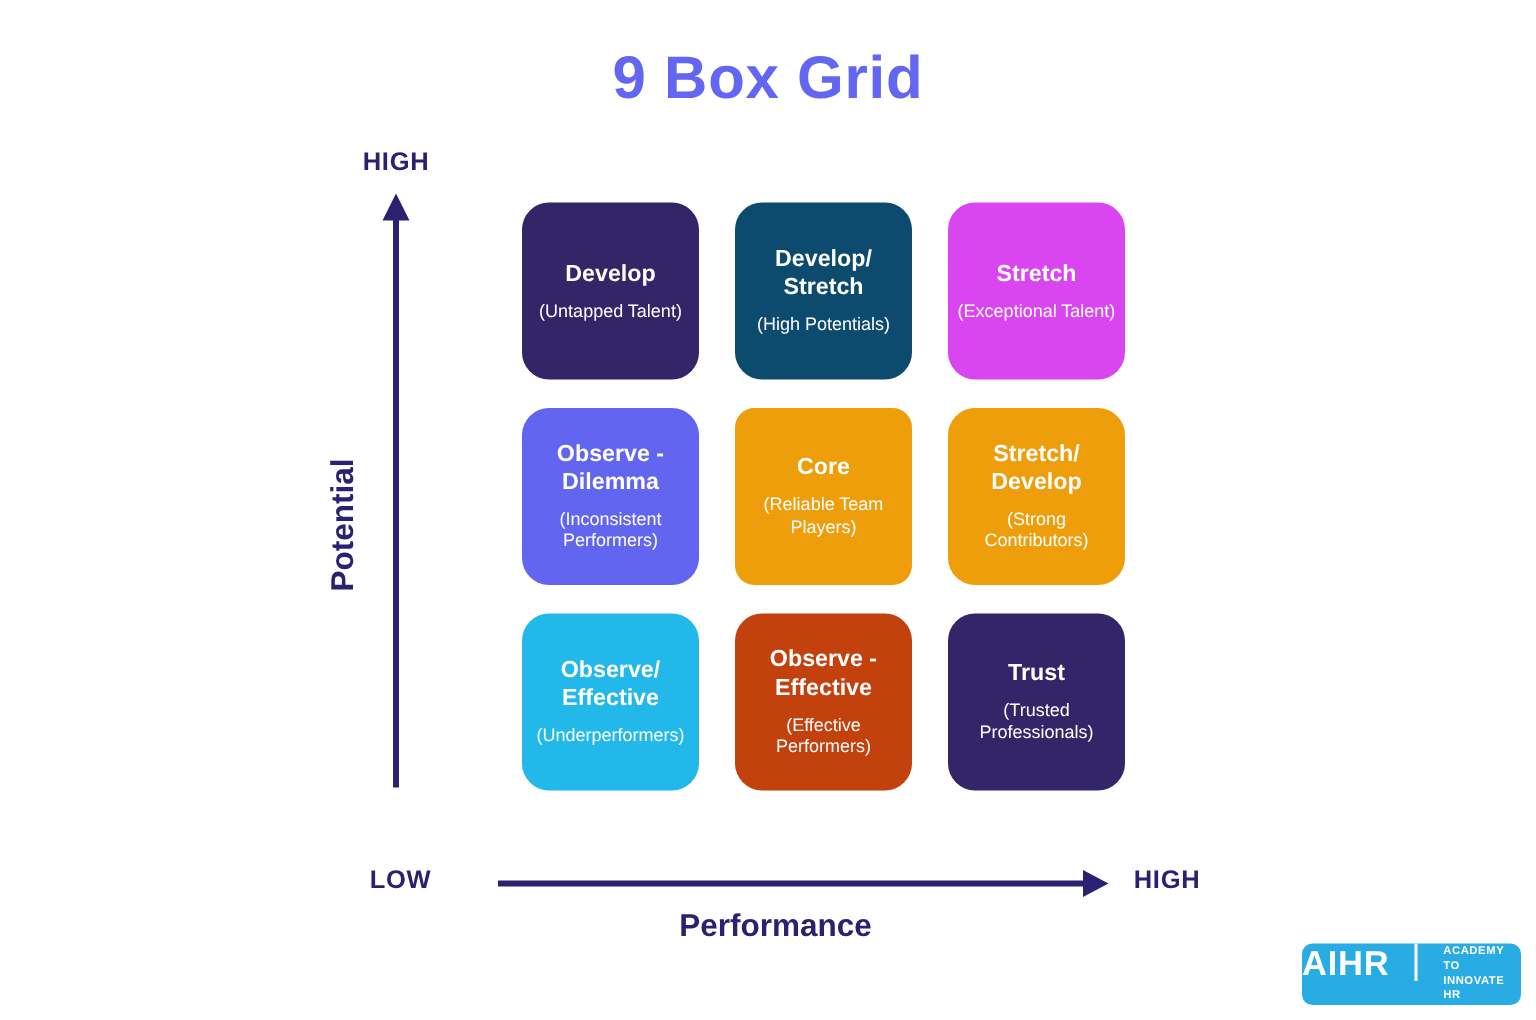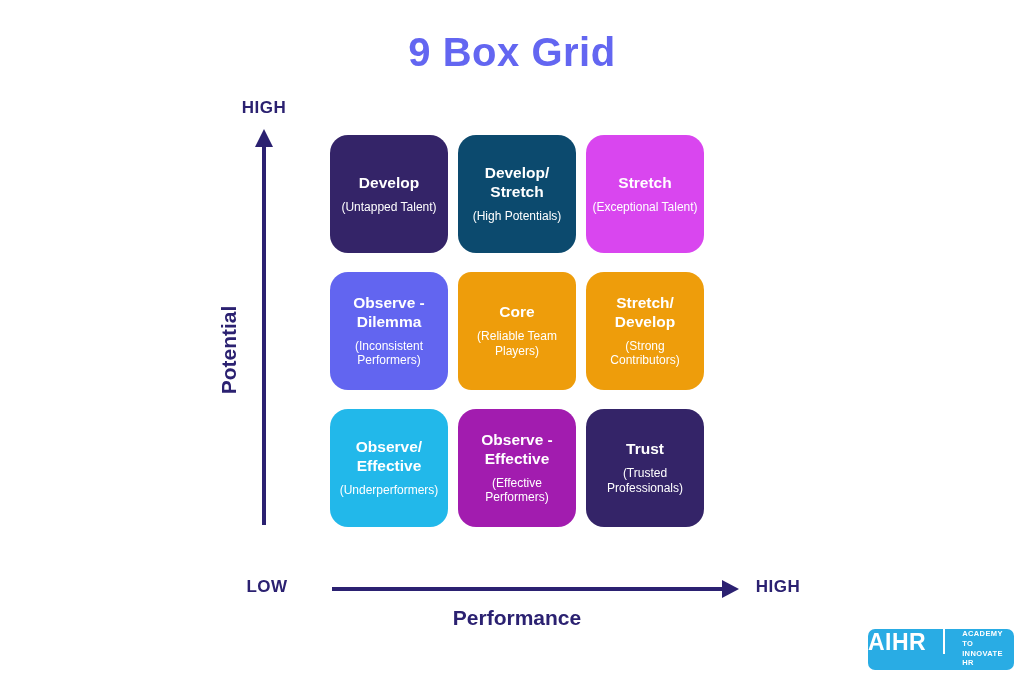--- a/index.html
+++ b/index.html
@@ -77,25 +77,25 @@
   }
   .x-axis-label {
     position: absolute; left: 367px; top: 606px; width: 300px;
     text-align: center;
     font-size: 21px; font-weight: bold;
     color: var(--axis-color);
   }
 
   
   .grid {
-    position: absolute; left: 330px; top: 135px;
+    position: absolute; left: 348px; top: 135px;
     display: grid;
     grid-template-columns: repeat(3, 118px);
     grid-template-rows: repeat(3, 118px);
-    gap: 19px 10px;
+    gap: 19px 24px;
   }
   .cell {
     border-radius: 18px;
     color: #ffffff;
     display: flex; flex-direction: column;
     align-items: center; justify-content: center;
     text-align: center;
     padding: 0 3px;
   }
   .cell-title {
@@ -167,21 +167,21 @@
       <span class="cell-sub">(Reliable Team Players)</span>
     </div>
     <div class="cell" style="background: rgb(238, 157, 11);">
       <span class="cell-title">Stretch/ Develop</span>
       <span class="cell-sub">(Strong Contributors)</span>
     </div>
     <div class="cell" style="background: rgb(34, 184, 234);">
       <span class="cell-title">Observe/ Effective</span>
       <span class="cell-sub">(Underperformers)</span>
     </div>
-    <div class="cell" style="background: #a21caf;">
+    <div class="cell" style="background: #c2410c;">
       <span class="cell-title">Observe - Effective</span>
       <span class="cell-sub">(Effective Performers)</span>
     </div>
     <div class="cell" style="background: rgb(52, 36, 104);">
       <span class="cell-title">Trust</span>
       <span class="cell-sub">(Trusted Professionals)</span>
     </div>
   </div>
 
   <div class="logo">

